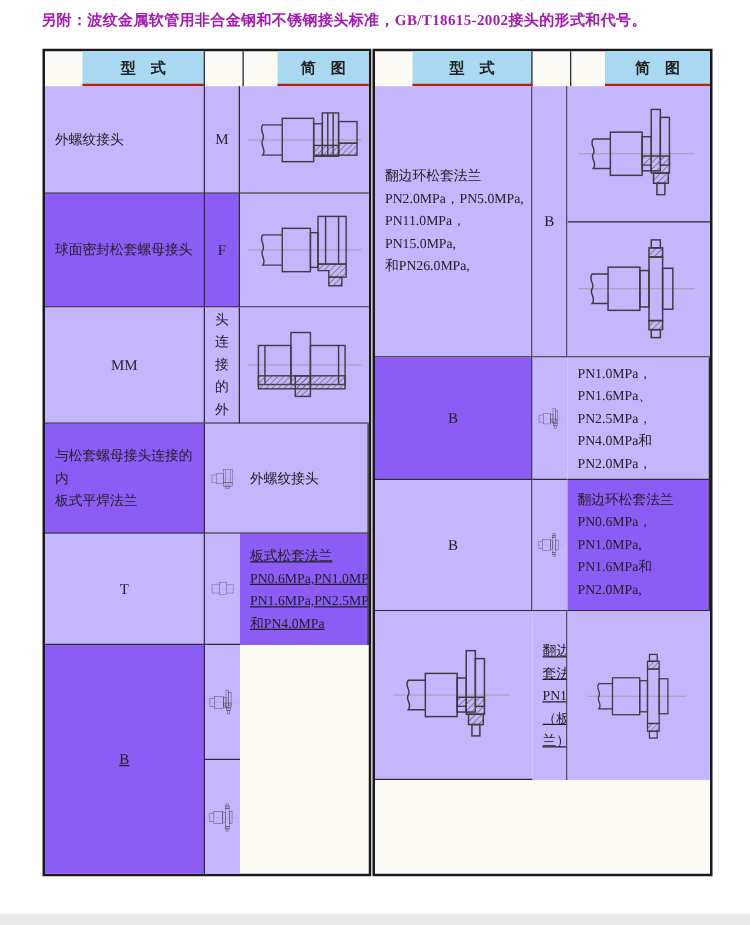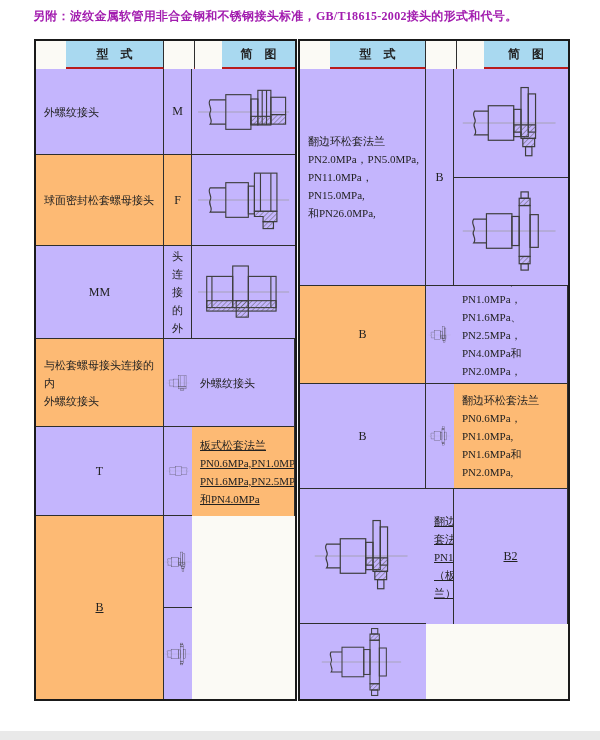--- a/index.html
+++ b/index.html
@@ -37,21 +37,21 @@
     white-space:pre-line;color:#222;
   }
   .c-code{
     display:flex;align-items:center;justify-content:center;
     font-size:12px;color:#222;
   }
   .c-diag{display:flex;align-items:center;justify-content:center;padding:2px;}
   .c-diag.split{flex-direction:column;padding:0;}
   .dbox{flex:1;width:100%;display:flex;align-items:center;justify-content:center;}
   .dbox.divided{border-bottom:1px solid #2e2e2e;}
-  .hl{background:#fdba74;}
+  .hl{background:#8b5cf6;}
   .diag{display:block;}
   .page-foot-edge{
     position:absolute;left:0;bottom:0;width:600px;height:9px;background:#e9e9e9;
   }
 </style>
 </head>
 <body>
 
 <svg width="0" height="0" style="position:absolute" aria-hidden="true">
   <defs>
@@ -180,21 +180,21 @@
   <div class="cell c-code">MM</div>
   <div class="cell c-type">与松套螺母接头连接的
 外螺纹过渡接头</div>
   <div class="cell c-diag lastcol">
     <svg class="diag" width="96" height="78" viewBox="0 0 110 90">
         <use href="#d-nipple"></use>
       </svg>
   </div>
 
   <div class="cell c-type hl">与松套螺母接头连接的内
-外螺纹接头</div>
+板式平焊法兰</div>
   <div class="cell c-diag lastcol">
     <svg class="diag" width="96" height="78" viewBox="0 0 110 90">
         <use href="#d-nut-mf"></use>
       </svg>
   </div>
 
   <div class="cell c-type">外螺纹接头</div>
   <div class="cell c-code">T</div>
   <div class="cell c-diag lastcol">
     <svg class="diag" width="96" height="78" viewBox="0 0 110 90">
@@ -268,21 +268,20 @@
 PN0.6MPa，PN1.0MPa,
 PN1.6MPa和PN2.0MPa,</div>
   <div class="cell c-diag lastcol">
     <svg class="diag" width="100" height="82" viewBox="0 0 110 90">
         <use href="#d-flange-up"></use>
       </svg>
   </div>
 
   <div class="cell c-type lastrow">翻边环松套法兰
 PN1.6MPa（板式法兰）</div>
-  <div class="cell c-code lastrow">B2</div>
   <div class="cell c-diag lastcol lastrow">
     <svg class="diag" width="100" height="70" viewBox="0 0 110 90">
         <use href="#d-flange-sym"></use>
       </svg>
   </div>
 </div>
 
 <div class="page-foot-edge"></div>
 
 </body></html>

